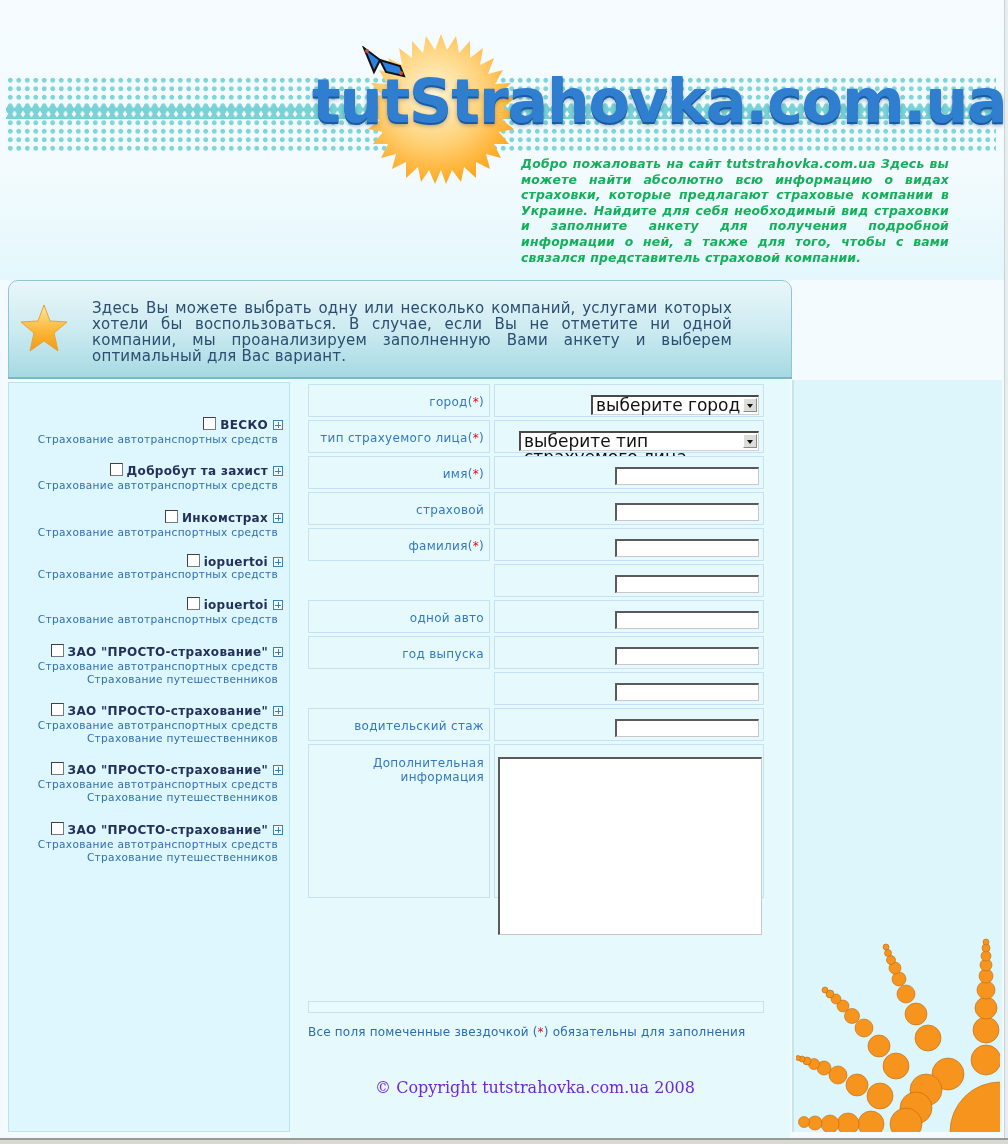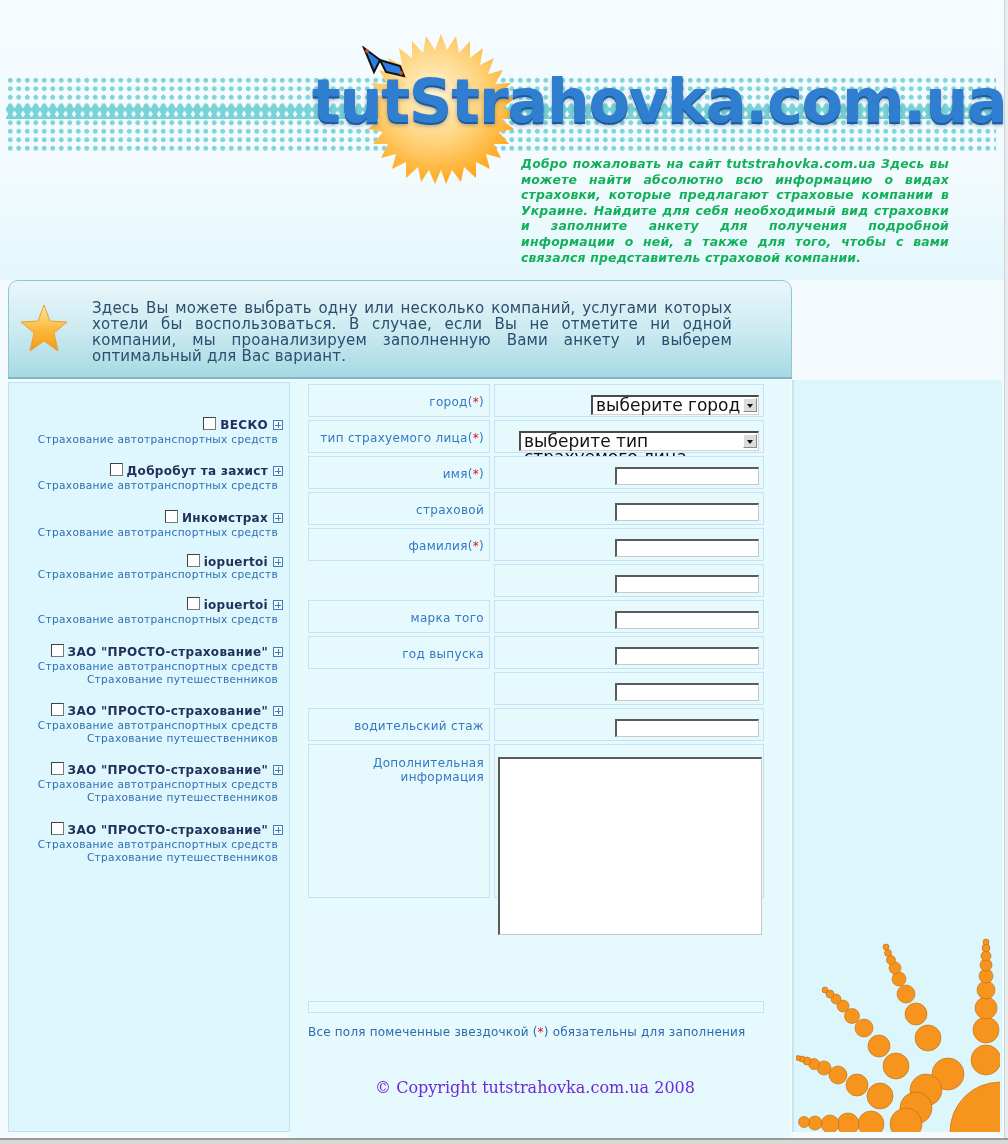--- a/index.html
+++ b/index.html
@@ -242,21 +242,21 @@
 </div>
 
 <div class="frow" style="top:564px">
   <div class="rcell">
       <div class="tinput"></div>
     </div>
 </div>
 
 <div class="frow" style="top:600px">
   <div class="lcell">
-      <span class="flabel">марка того</span>
+      <span class="flabel">одной авто</span>
     </div>
   <div class="rcell">
       <div class="tinput"></div>
     </div>
 </div>
 
 <div class="frow" style="top:636px">
   <div class="lcell">
       <span class="flabel">год выпуска</span>
     </div>

